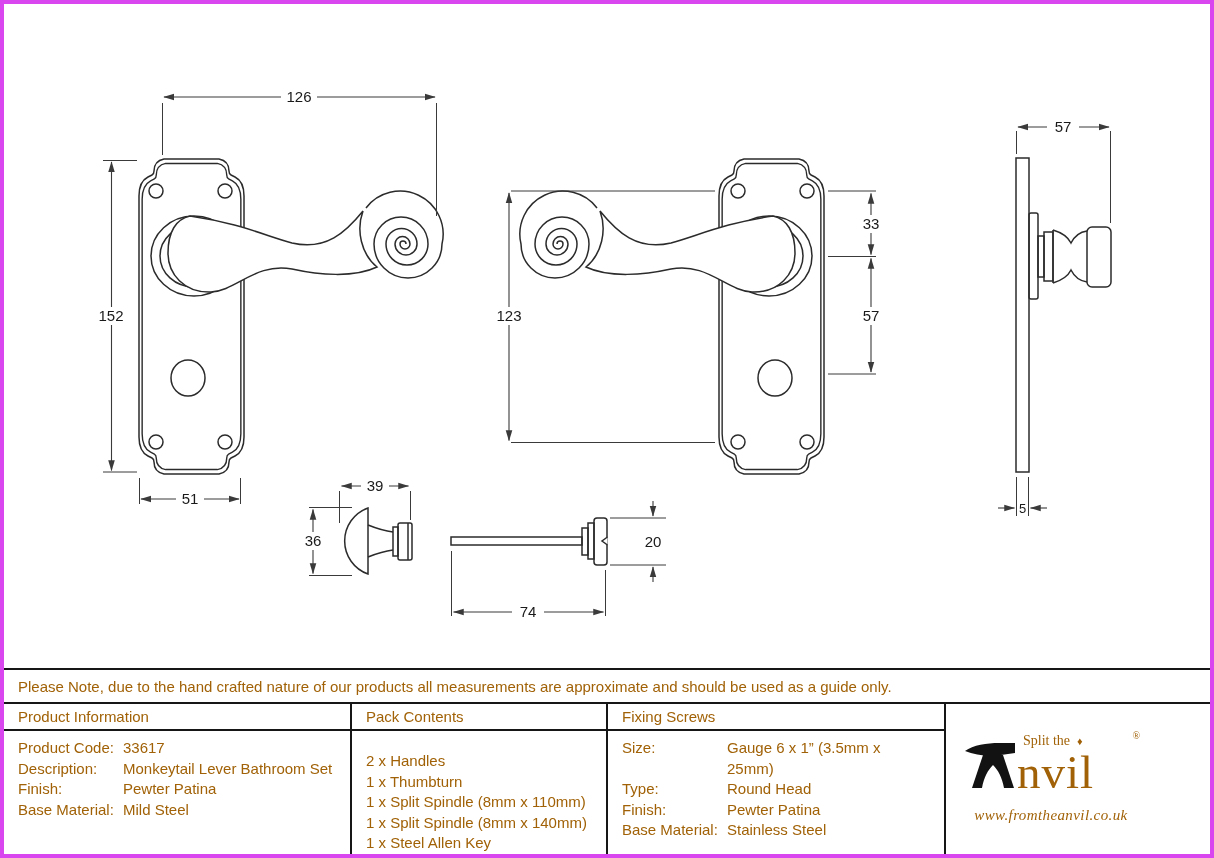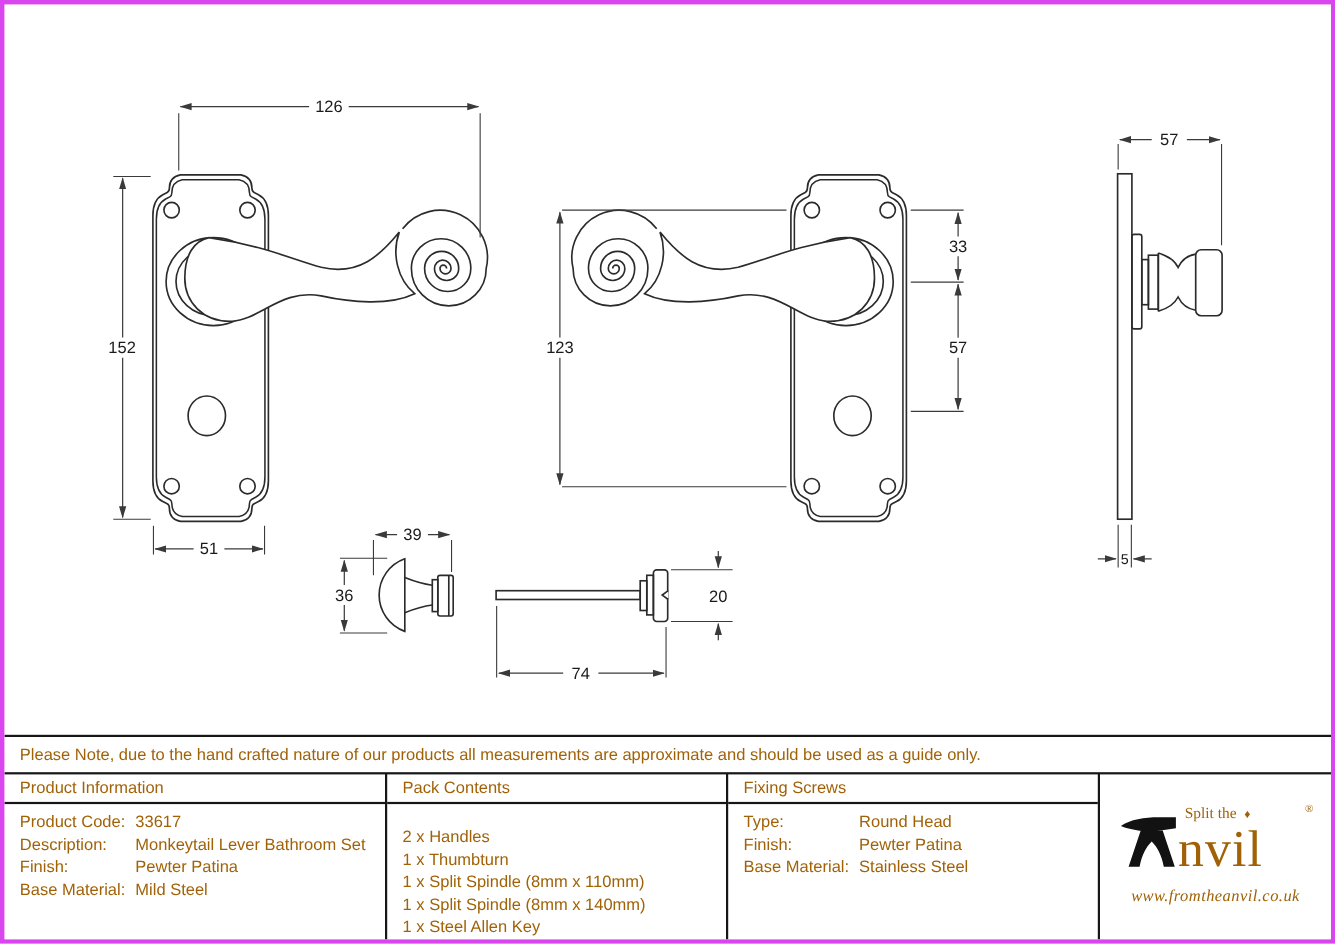--- a/index.html
+++ b/index.html
@@ -21,21 +21,21 @@
     border-top:2px solid #161616;border-bottom:2px solid #161616;
     display:flex;align-items:center;padding:16px 14px;font-size:15px;
   }
   .info-table{
     position:absolute;left:0;top:699px;width:1206px;height:151px;box-sizing:border-box;
     display:flex;font-size:15px;
   }
   .col{box-sizing:border-box;height:100%;}
   .col-divider{border-right:2px solid #161616;}
   .col-product{width:348px;}
-  .col-pack{width:310px;}
+  .col-pack{width:256px;}
   .col-fixing{width:338px;}
   .col-brand{width:210px;display:flex;flex-direction:column;align-items:center;justify-content:center;}
   .col-header{height:28px;box-sizing:border-box;border-bottom:2px solid #161616;display:flex;align-items:center;padding:0 14px;}
   .col-body{padding:7px 14px 0 14px;box-sizing:border-box;}
   .kv-row{display:flex;line-height:20.5px;}
   .kv-label{width:105px;flex:0 0 105px;}
   .pack-item{line-height:20.6px;}
   .col-pack .col-body{padding-top:20px;}
   
   .logo{position:relative;width:176px;height:72px;}
@@ -231,20 +231,24 @@
         <div class="pack-item">1 x Split Spindle (8mm x 140mm)</div>
         <div class="pack-item">1 x Steel Allen Key</div>
         <div class="pack-item">8 x Fixing Screws</div>
       </div>
     </div>
 
     <div class="col col-fixing col-divider">
       <div class="col-header">Fixing Screws</div>
       <div class="col-body">
         <div class="kv-row">
+          <span class="kv-label">Size:</span>
+          <span class="kv-value">Gauge 6 x 1” (3.5mm x 25mm)</span>
+        </div>
+        <div class="kv-row">
           <span class="kv-label">Type:</span>
           <span class="kv-value">Round Head</span>
         </div>
         <div class="kv-row">
           <span class="kv-label">Finish:</span>
           <span class="kv-value">Pewter Patina</span>
         </div>
         <div class="kv-row">
           <span class="kv-label">Base Material:</span>
           <span class="kv-value">Stainless Steel</span>

